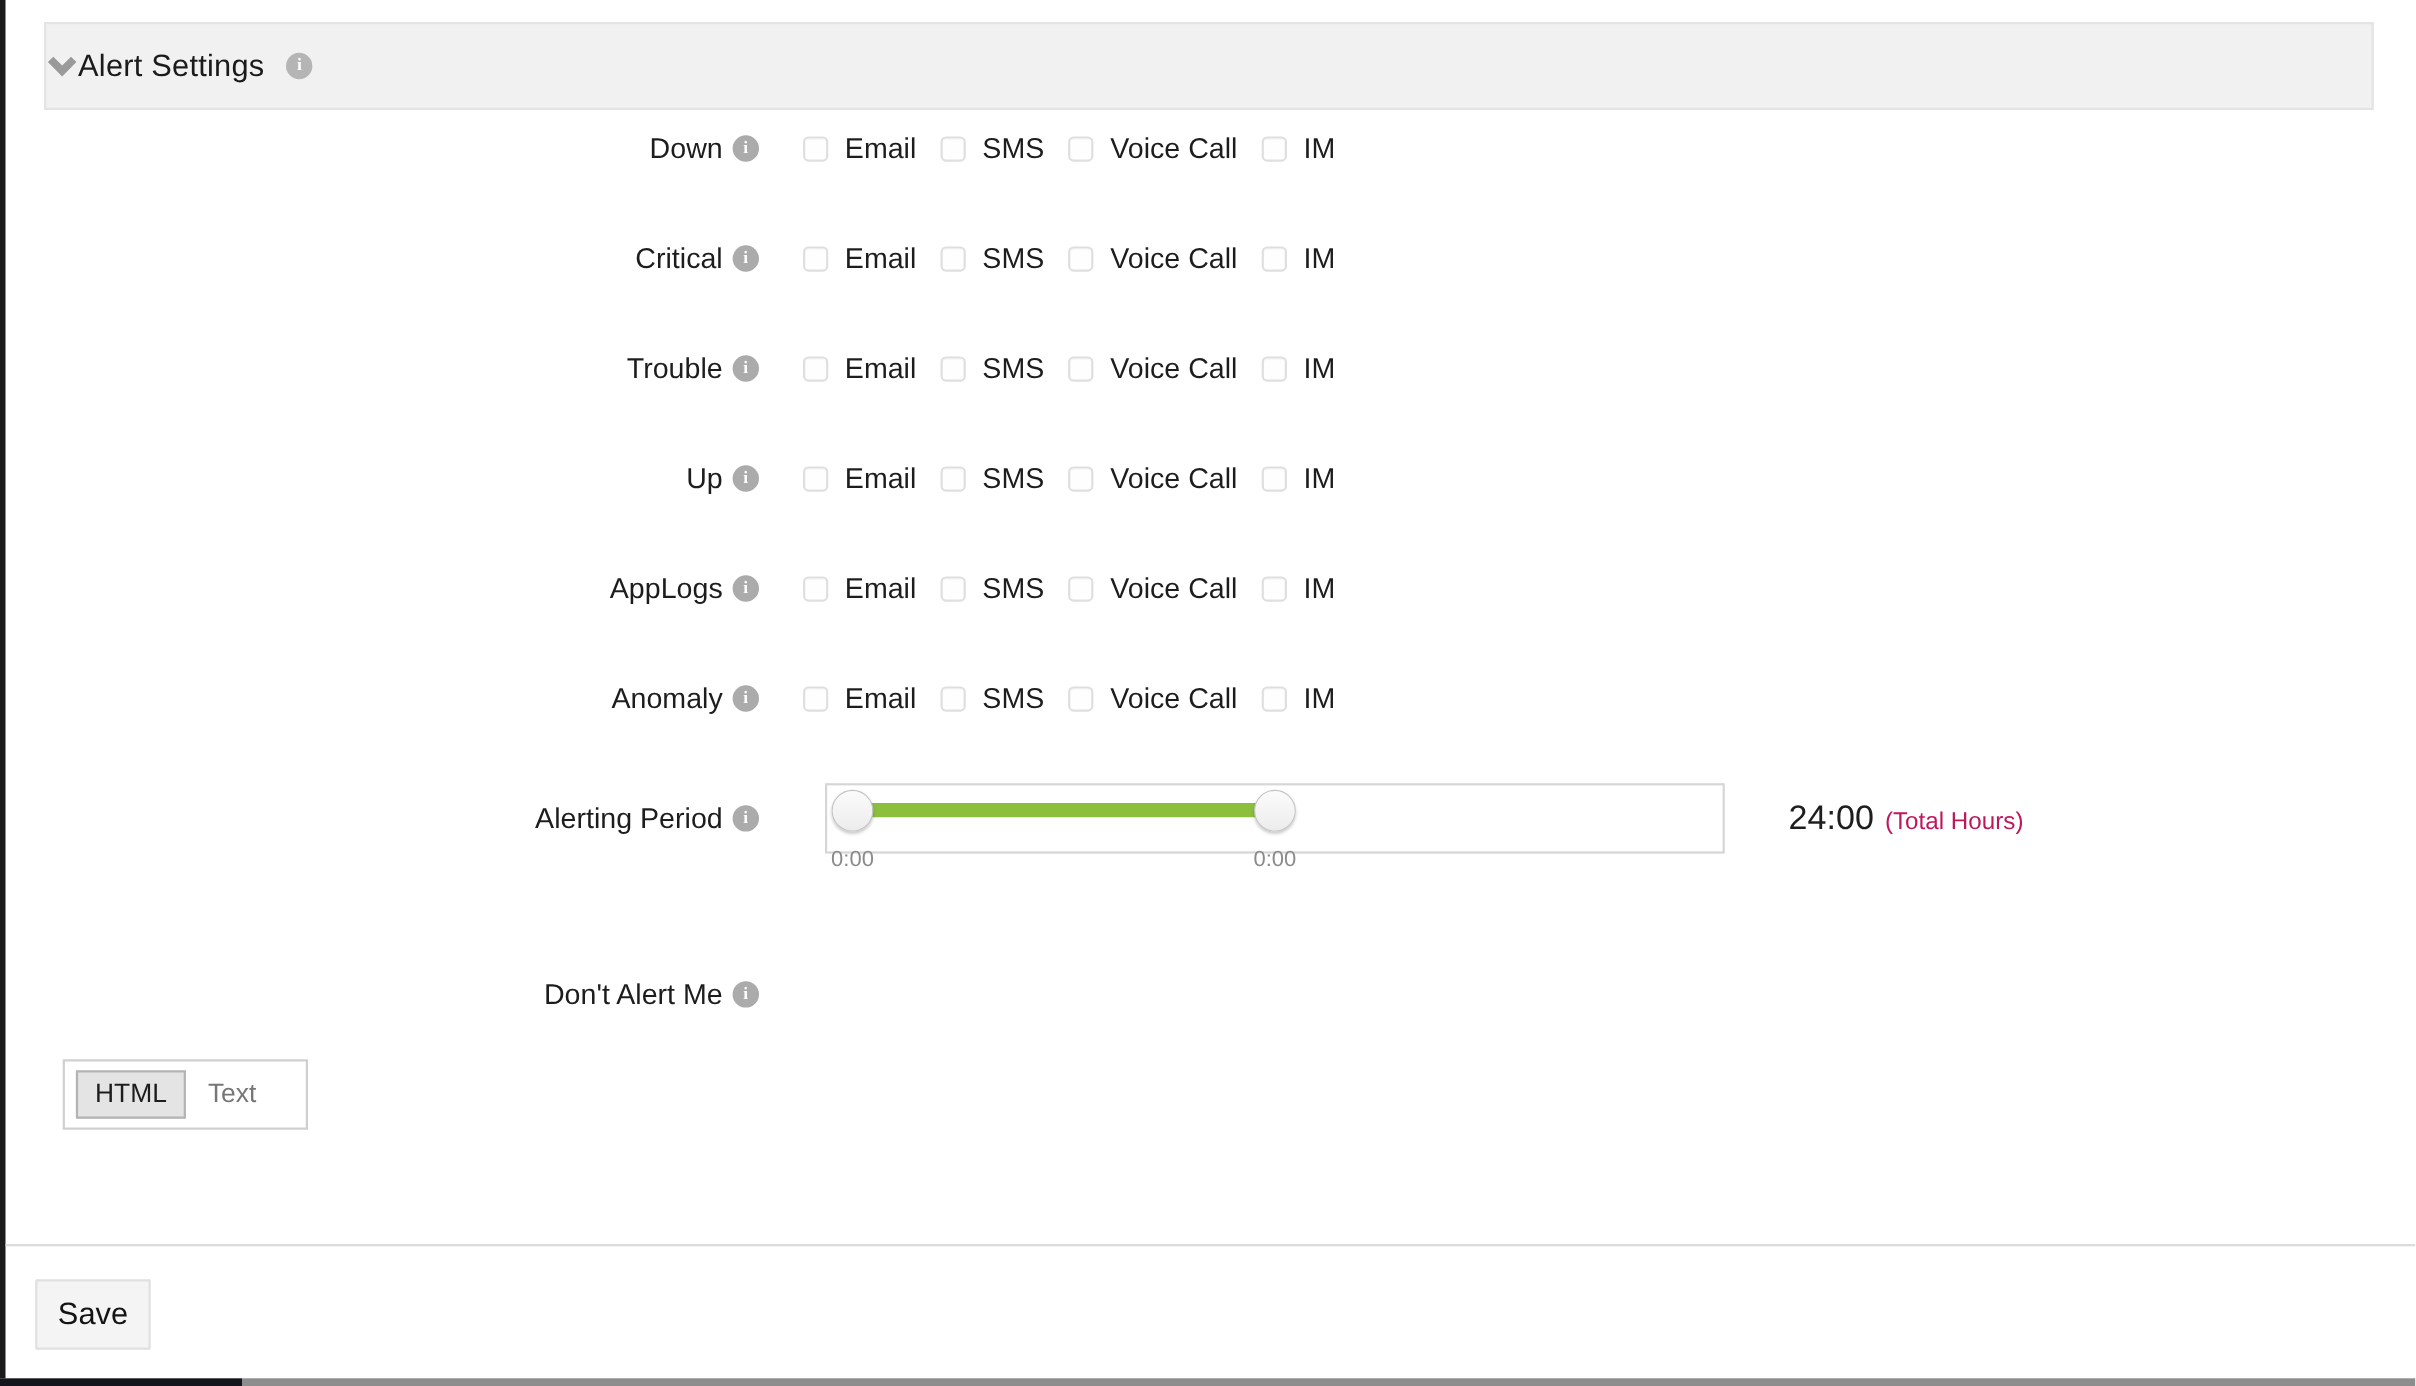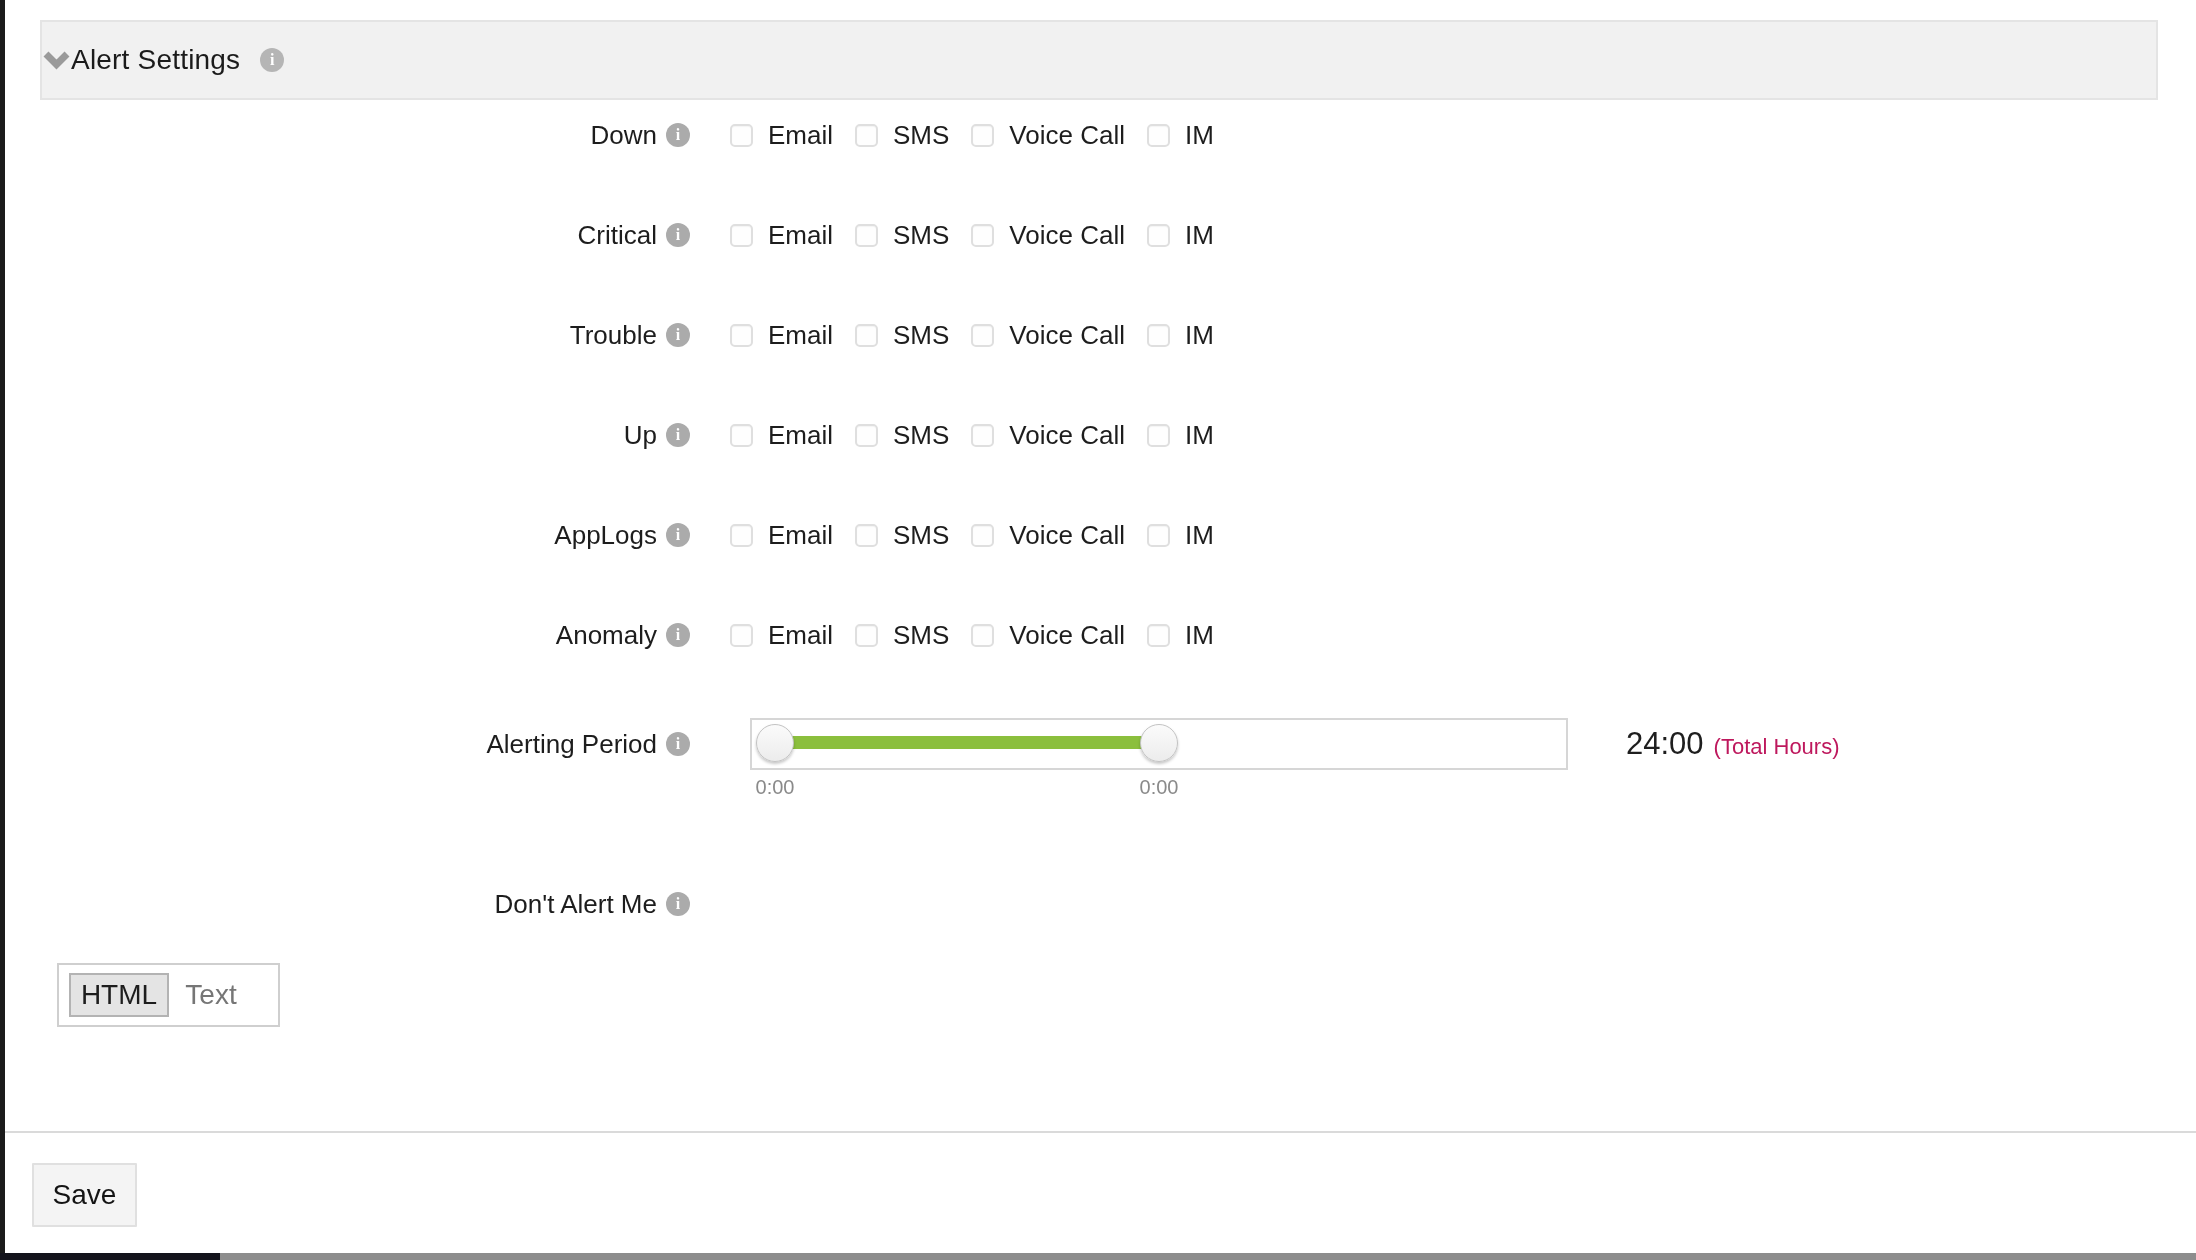--- a/index.html
+++ b/index.html
@@ -38,21 +38,21 @@
   .channel{display:flex;align-items:center;margin-right:22px;cursor:pointer;}
   .checkbox{
     width:23px;height:23px;box-sizing:border-box;border:2px solid #dfdfdf;border-radius:5px;
     background:#fefefe;margin-right:15px;box-shadow:inset 0 1px 1px rgba(0,0,0,.04);
   }
   .channel-label{font-size:26px;color:#1d1d1d;}
 
   
   .row-alerting{position:absolute;top:690px;left:0;right:0;height:108px;display:flex;align-items:center;}
   .slider-box{
-    position:relative;margin-left:60px;width:818px;height:52px;box-sizing:border-box;
+    position:relative;margin-left:60px;width:818px;height:64px;box-sizing:border-box;
     background:#fff;border:2px solid #d6d6d6;
   }
   .slider-track{position:absolute;left:20px;width:390px;top:16px;height:13px;background:#8bbf3d;border-radius:2px;}
   .slider-handle{
     position:absolute;top:4px;width:38px;height:38px;border-radius:50%;box-sizing:border-box;
     background:linear-gradient(#fbfbfb,#ececec);border:1px solid #c3c3c3;
     box-shadow:0 2px 3px rgba(0,0,0,.22);cursor:pointer;
   }
   .handle-start{left:4px;}
   .handle-end{left:388px;}
@@ -74,21 +74,21 @@
     margin-left:auto;width:0;height:0;
     border-left:9px solid transparent;border-right:9px solid transparent;border-top:12px solid #4c4c4c;
   }
 
   
   .row-email{position:absolute;top:963px;left:0;right:0;height:64px;display:flex;align-items:center;}
   .segmented{
     margin-left:57px;width:223px;height:64px;box-sizing:border-box;background:#fff;
     border:2px solid #cfcfcf;display:flex;align-items:center;padding-left:10px;
   }
-  .seg{font-size:28px;display:flex;align-items:center;justify-content:center;cursor:pointer;}
+  .seg{font-size:24px;display:flex;align-items:center;justify-content:center;cursor:pointer;}
   .seg-selected{
     background:#e4e4e4;border:2px solid #b3b3b3;color:#1d1d1d;
     min-width:100px;height:44px;box-sizing:border-box;
   }
   .seg-plain{color:#767676;min-width:84px;height:44px;}
 
   
   .divider{position:absolute;left:5px;right:0;top:1131px;height:2px;background:#dadada;}
   .save-button{
     position:absolute;left:32px;top:1163px;width:105px;height:64px;box-sizing:border-box;

